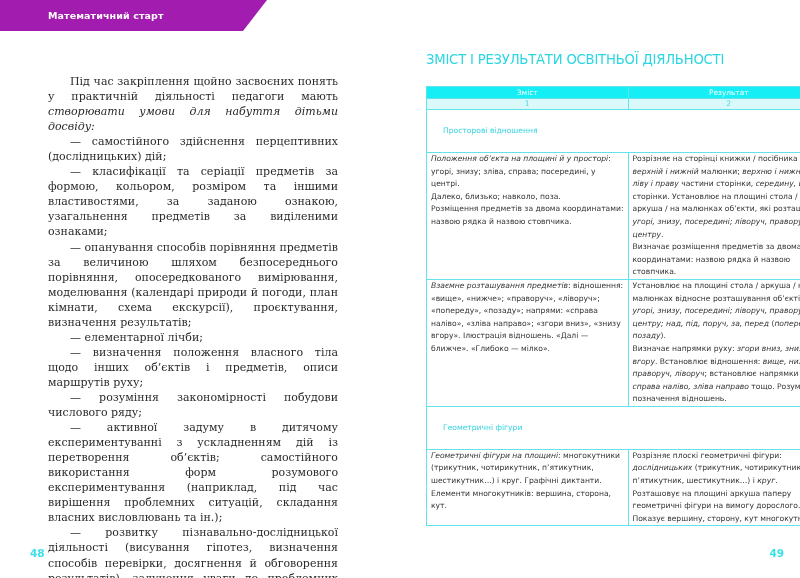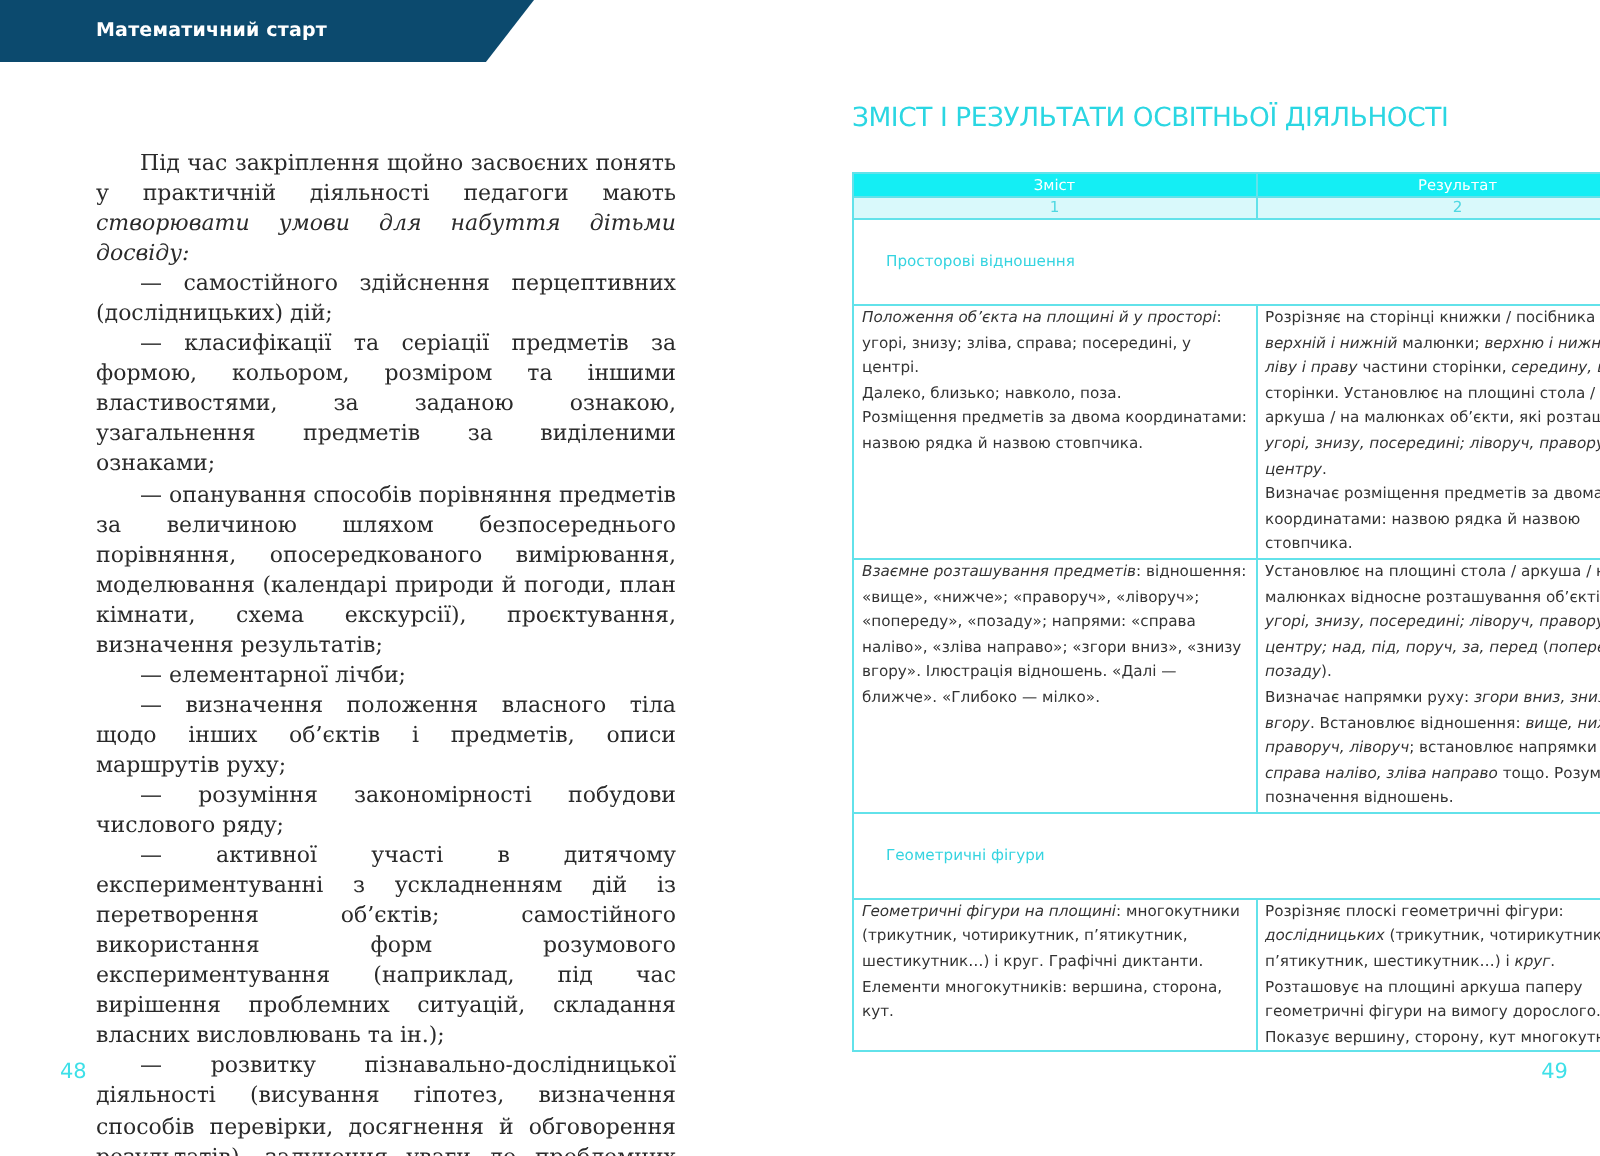--- a/index.html
+++ b/index.html
@@ -3,37 +3,37 @@
 <meta charset="utf-8">
 <style>
   html, body { margin: 0; padding: 0; background: #ffffff; }
   body { width: 800px; height: 578px; position: relative; overflow: hidden; font-family: "Liberation Sans", sans-serif; }
   .page { position: absolute; top: 0; height: 578px; }
   .page-left { left: 0; width: 400px; }
   .page-right { left: 400px; width: 400px; }
 
   .running-header {
     position: absolute; left: 0; top: 0; width: 267px; height: 31px;
-    background: #0c4a6e;
+    background: #a21caf;
     clip-path: polygon(0 0, 100% 0, 91% 100%, 0 100%);
   }
   .running-header span {
     position: absolute; left: 48px; top: 10px; color: #ffffff;
     font-family: "DejaVu Sans", sans-serif; font-weight: bold; font-size: 9.5px; letter-spacing: 0.1px;
   }
 
   .body-text {
     position: absolute; left: 48px; top: 74px; width: 290px;
     font-family: "DejaVu Serif", serif; font-size: 11px; line-height: 15.05px; color: #2a2a2a;
     text-align: justify;
   }
   .body-text p { margin: 0; text-indent: 22px; }
   .body-text em { font-style: italic; }
 
-  .page-number { position: absolute; top: 530px; font-family: "DejaVu Sans", sans-serif; font-size: 10.5px; font-weight: normal; color: #3ee0e8; }
+  .page-number { position: absolute; top: 547px; font-family: "DejaVu Sans", sans-serif; font-size: 10.5px; font-weight: bold; color: #3ee0e8; }
   .pn-left { left: 30px; }
   .pn-right { right: 16px; }
 
   .section-title {
     position: absolute; left: 26px; top: 52px; width: 360px;
     font-family: "DejaVu Sans", sans-serif; font-weight: normal; font-size: 13.2px; color: #2ad6e2; letter-spacing: -0.2px;
   }
 
   table.content-table {
     position: absolute; left: 26px; top: 86px; width: 404px;
@@ -55,21 +55,21 @@
     <span>Математичний старт</span>
   </div>
   <div class="body-text" id="left-body">
       <p><span>Під час закріплення щойно засвоєних понять у практичній діяльності педагоги мають </span><em>створювати умови для набуття дітьми досвіду:</em></p>
       <p>— самостійного здійснення перцептивних (дослідницьких) дій;</p>
       <p>— класифікації та серіації предметів за формою, кольором, розміром та іншими властивостями, за заданою ознакою, узагальнення предметів за виділеними ознаками;</p>
       <p>— опанування способів порівняння предметів за величиною шляхом безпосереднього порівняння, опосередкованого вимірювання, моделювання (календарі природи й погоди, план кімнати, схема екскурсії), проєктування, визначення результатів;</p>
       <p>— елементарної лічби;</p>
       <p>— визначення положення власного тіла щодо інших об’єктів і предметів, описи маршрутів руху;</p>
       <p>— розуміння закономірності побудови числового ряду;</p>
-      <p>— активної участі в дитячому експериментуванні з ускладненням дій із перетворення об’єктів; самостійного використання форм розумового експериментування (наприклад, під час вирішення проблемних ситуацій, складання власних висловлювань та ін.);</p>
+      <p>— активної задуму в дитячому експериментуванні з ускладненням дій із перетворення об’єктів; самостійного використання форм розумового експериментування (наприклад, під час вирішення проблемних ситуацій, складання власних висловлювань та ін.);</p>
       <p>— розвитку пізнавально-дослідницької діяльності (висування гіпотез, визначення способів перевірки, досягнення й обговорення результатів), залучення уваги до проблемних ситуацій (що відбудеться, якщо в травні піде сніг), розвитку творчої активності в проєктній діяльності (обговорення задуму, ходу його реалізації), експериментування (пошуку варіантів розв’язання проблеми, збір матеріалу), вирішення проблемних ситуацій.</p>
     </div>
   <div class="page-number pn-left">48</div>
 </div>
 
 <div class="page page-right">
   <div class="section-title">ЗМІСТ І РЕЗУЛЬТАТИ ОСВІТНЬОЇ ДІЯЛЬНОСТІ</div>
   <table class="content-table">
     <thead>
       <tr>

